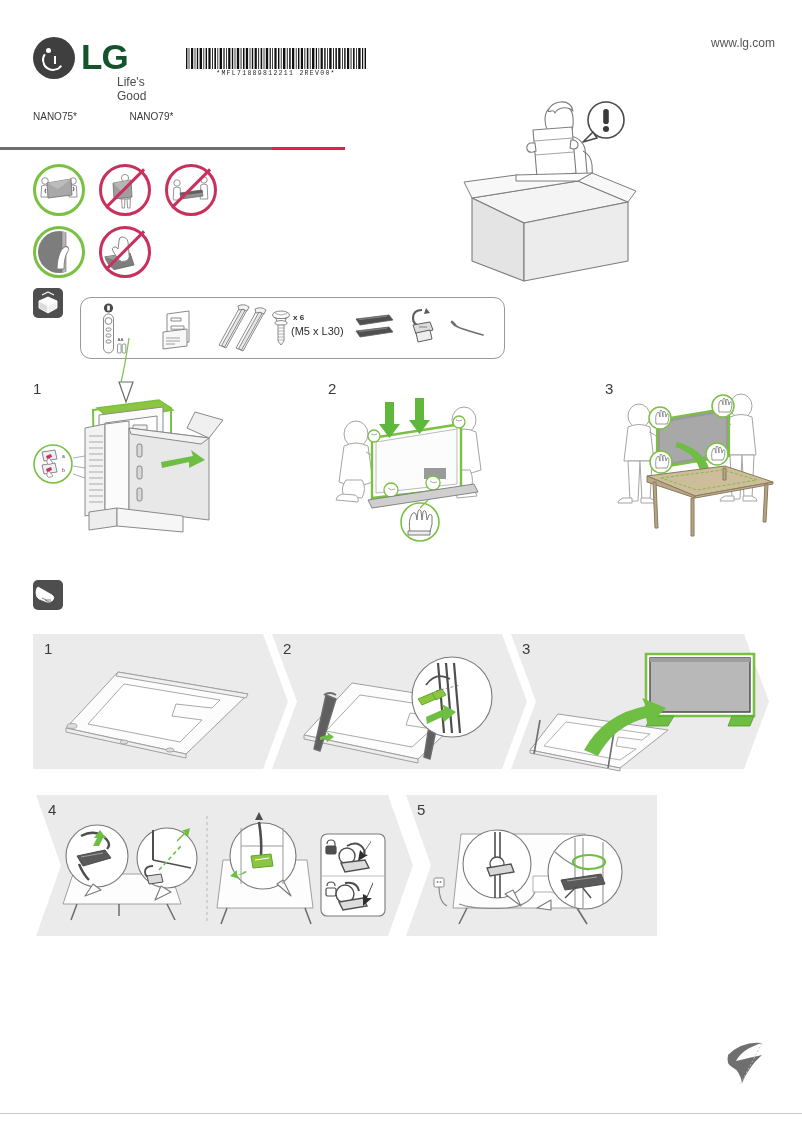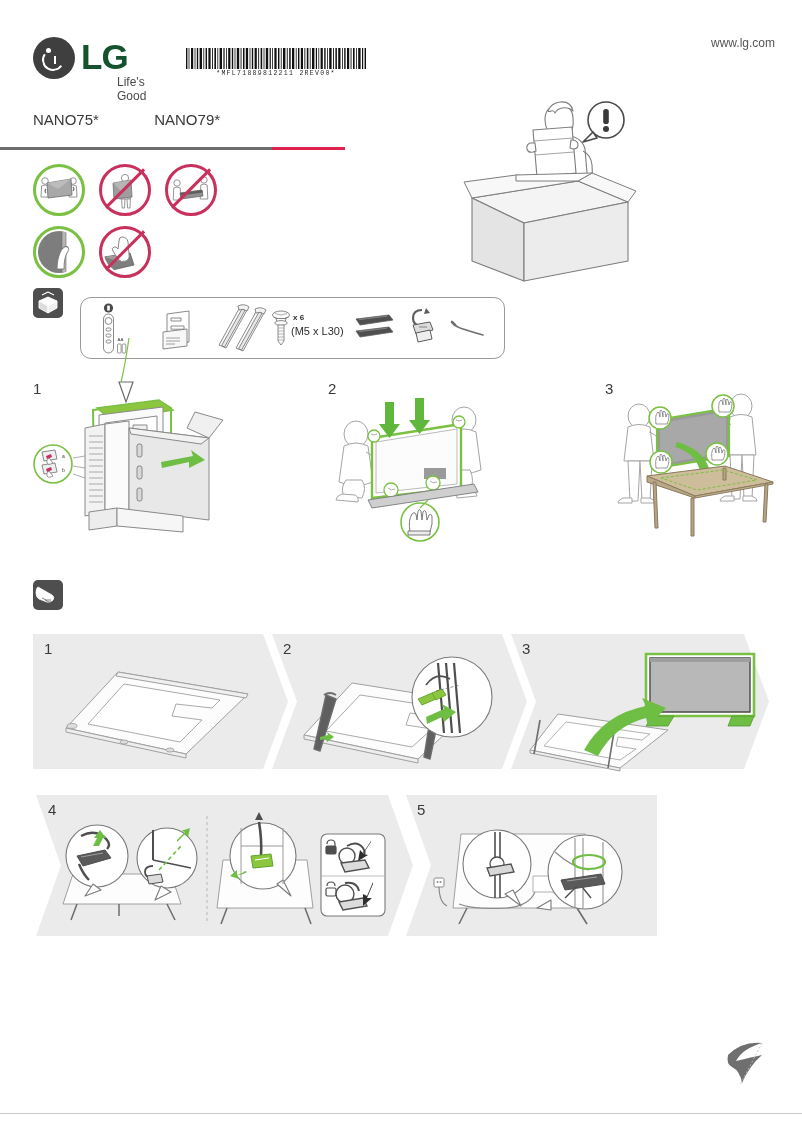--- a/index.html
+++ b/index.html
@@ -31,21 +31,21 @@
   .lg-tag { position: absolute; left: 56px; top: 38px; font-size: 12px; color: #4a4a4a; margin-left: 28px; }
 
   .barcode-wrap { position: absolute; left: 186px; top: 48px; width: 180px; }
   .barcode-bars { width: 180px; height: 21px; display: block; }
   .barcode-text { font-family: "Liberation Mono", monospace; font-size: 6.5px;
                   letter-spacing: 1.3px; color: #2a2a2a; text-align: center;
                   margin-top: 1px; white-space: nowrap; }
 
   .site-url { position: absolute; right: 27px; top: 36px; font-size: 12px; color: #555; }
 
-  .models { position: absolute; left: 33px; top: 111px; font-size: 15px; color: #3a3a3a; }
+  .models { position: absolute; left: 33px; top: 111px; font-size: 10px; color: #3a3a3a; }
   .models span { display: inline-block; }
   .model-gap { width: 47px; }
 
   .rule { position: absolute; left: 0; top: 147px; width: 345px; height: 3px; background: #6e6e6e; }
   .rule-accent { position: absolute; left: 272px; top: 147px; width: 73px; height: 3px; background: #e0224e; }
 
   
   .warn-grid { position: absolute; left: 33px; top: 164px; }
   .warn-cell { position: absolute; width: 52px; height: 52px; }
   .warn-ring { position: absolute; inset: 0; border-radius: 50%; border: 3px solid #7ac143; }

